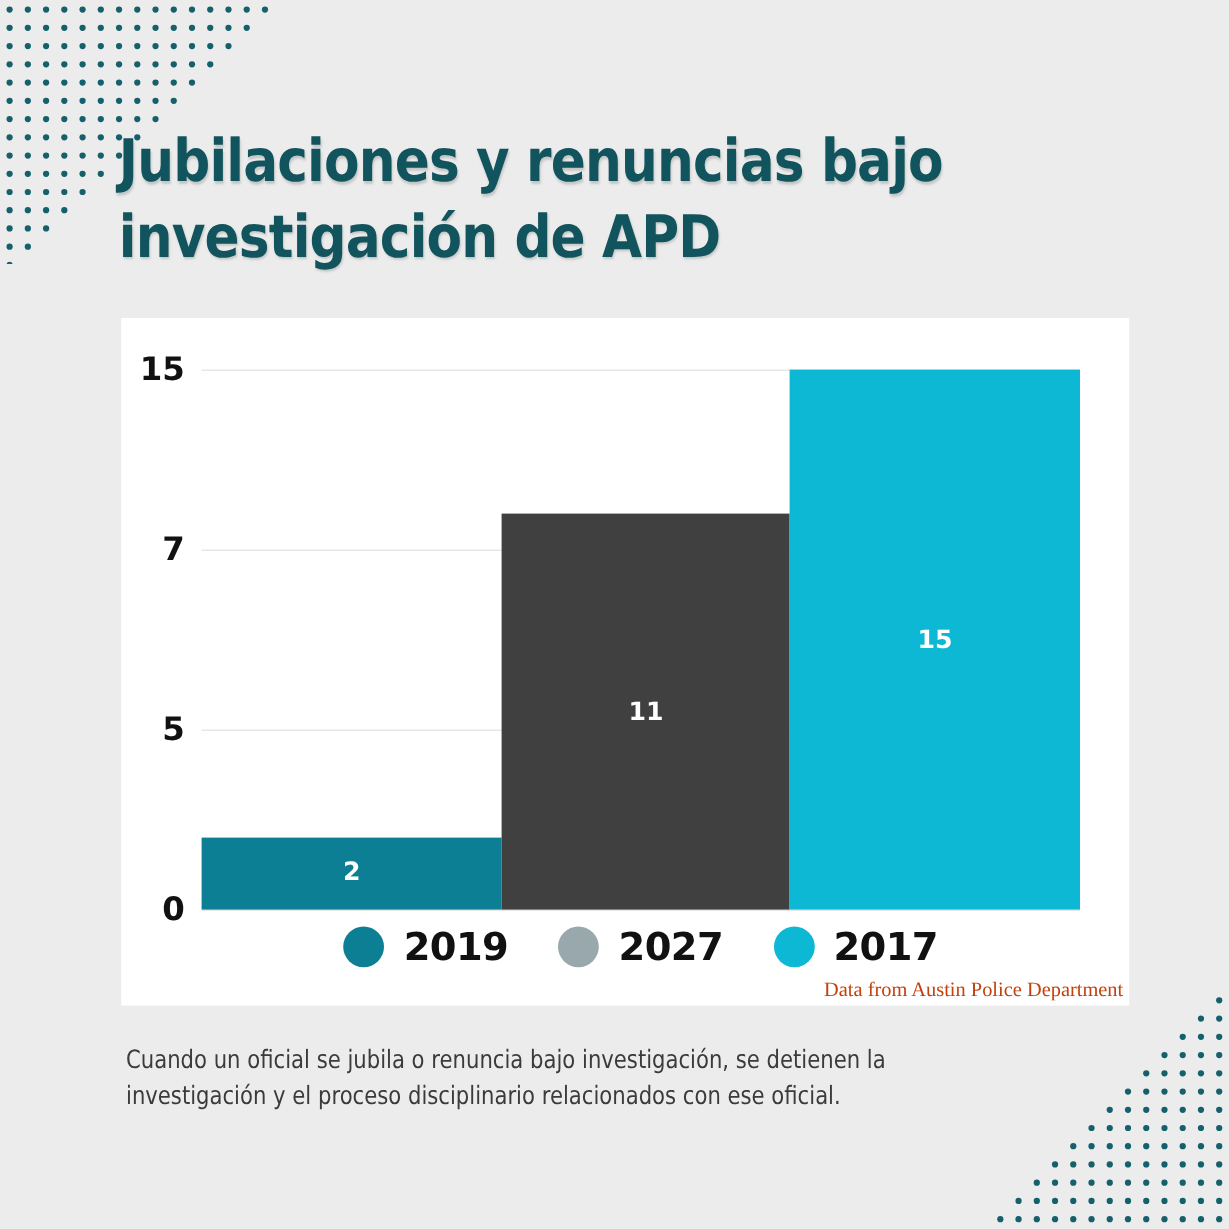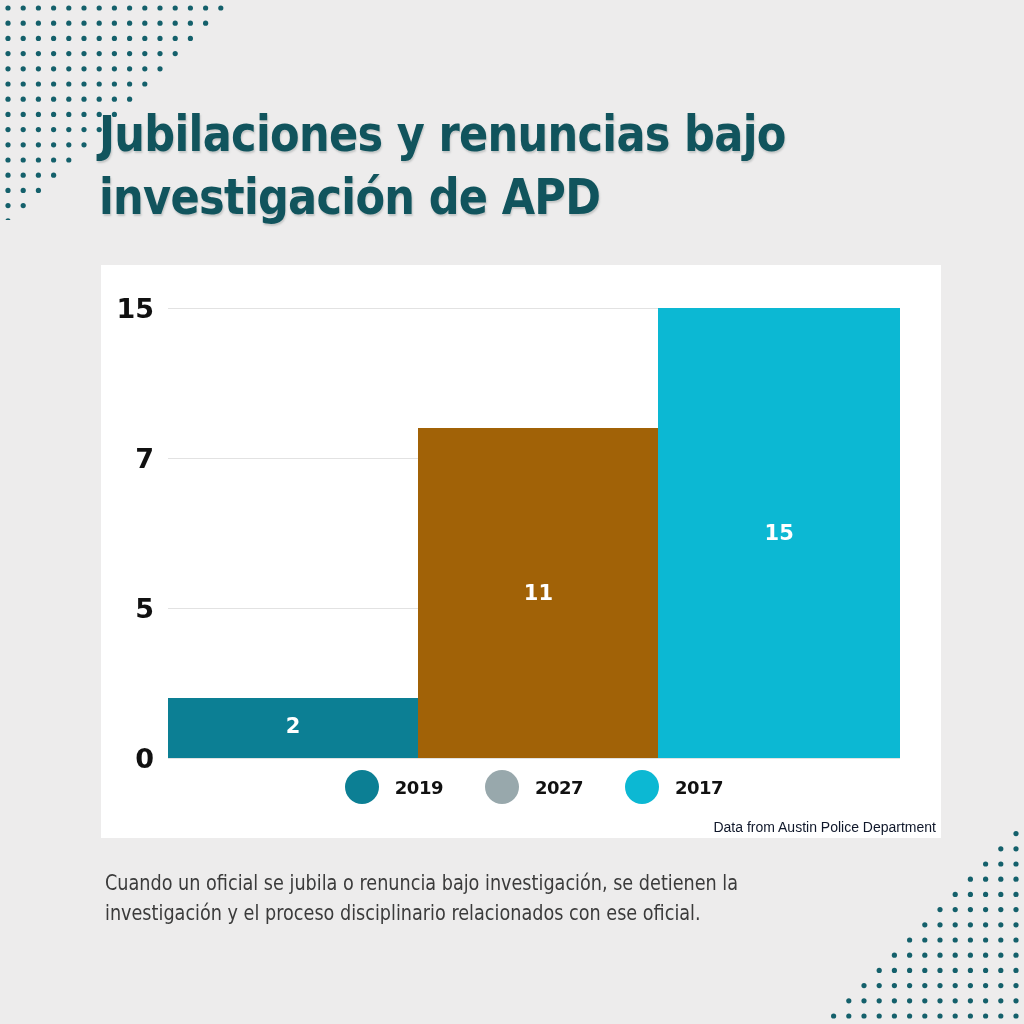--- a/index.html
+++ b/index.html
@@ -134,32 +134,32 @@
   }
   .legend-swatch {
     width: 34px;
     height: 34px;
     border-radius: 50%;
     flex: none;
   }
   .legend-label {
     color: #111111;
     font-family: "DejaVu Sans", sans-serif;
-    font-size: 18px;
+    font-size: 32px;
     font-weight: bold;
     letter-spacing: -0.5px;
   }
 
   .attribution {
     position: absolute;
     right: 5px;
     bottom: 3px;
-    color: #0f172a;
-    font-family: Liberation Sans, sans-serif;
-    font-size: 14px;
+    color: #c2410c;
+    font-family: Liberation Serif, serif;
+    font-size: 17px;
   }
 
   
   .caption {
     position: absolute;
     left: 105px;
     top: 869px;
     width: 845px;
     color: #3b3b3b;
     font-family: "DejaVu Sans", sans-serif;
@@ -404,21 +404,21 @@
     <div>
         <div class="ytick" style="top: 100%;">0</div>
         <div class="ytick" style="top: 66.6667%;">5</div>
         <div class="ytick" style="top: 33.3333%;">7</div>
         <div class="ytick" style="top: 0%;">15</div>
       </div>
     <div class="bars">
         <div class="bar short" style="left: 0%; width: 34.2%; height: 13.3333%; background: rgb(12, 127, 148);">
           <span class="bar-value" style="color: rgb(255, 255, 255);">2</span>
         </div>
-        <div class="bar" style="left: 34.2%; width: 32.8%; height: 73.3333%; background: #a16207;">
+        <div class="bar" style="left: 34.2%; width: 32.8%; height: 73.3333%; background: #404040;">
           <span class="bar-value" style="color: rgb(255, 255, 255);">11</span>
         </div>
         <div class="bar" style="left: 67%; width: 33%; height: 100%; background: rgb(12, 184, 211);">
           <span class="bar-value" style="color: rgb(255, 255, 255);">15</span>
         </div>
       </div>
   </div>
 
   <div class="legend">
       <div class="legend-item">

